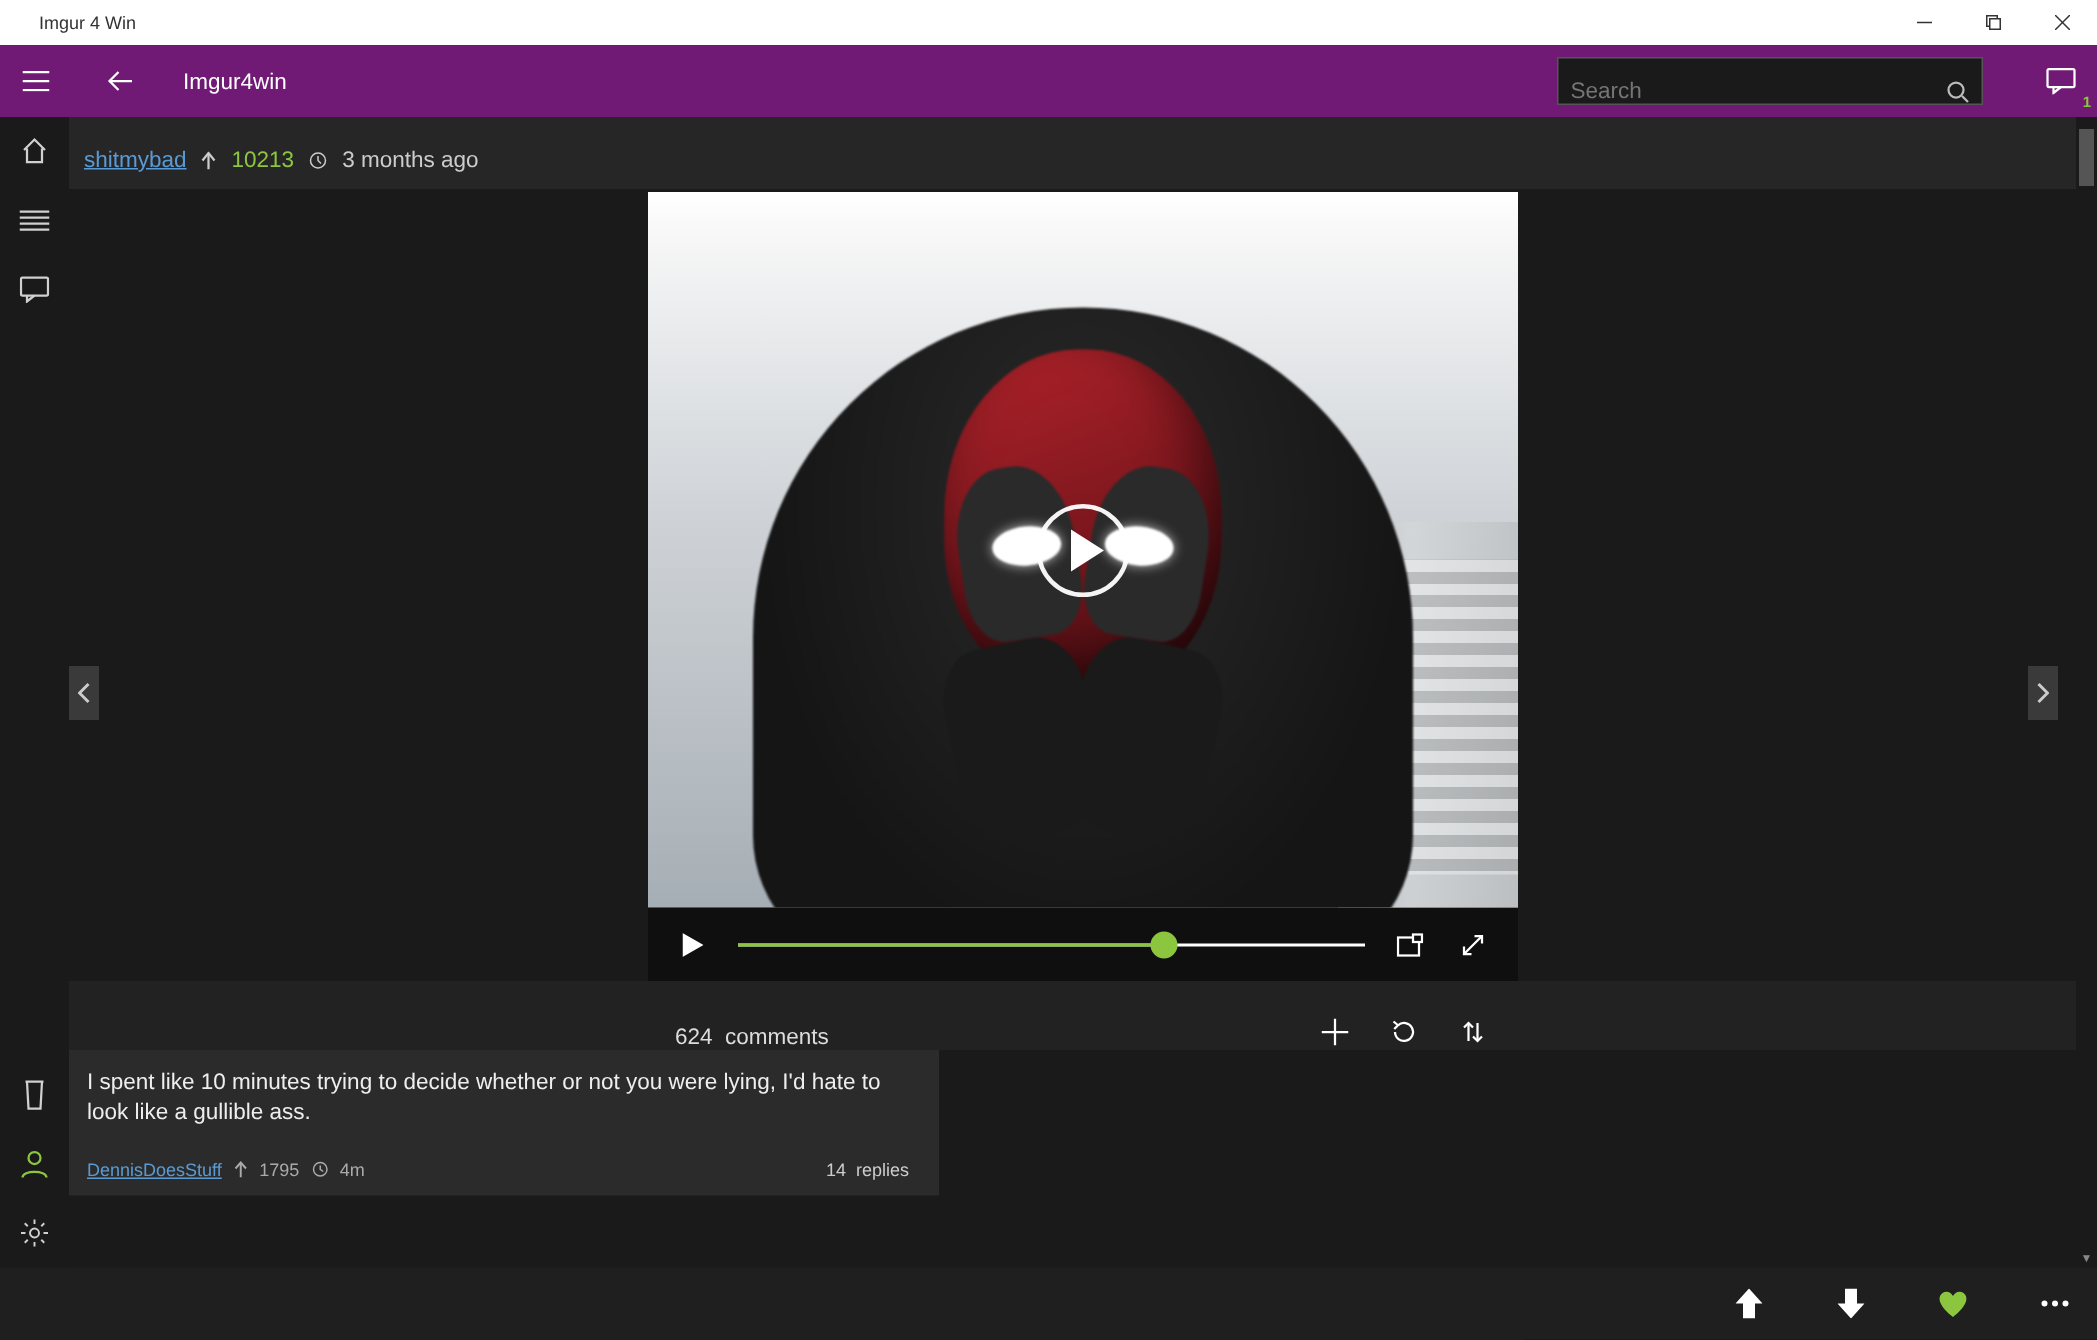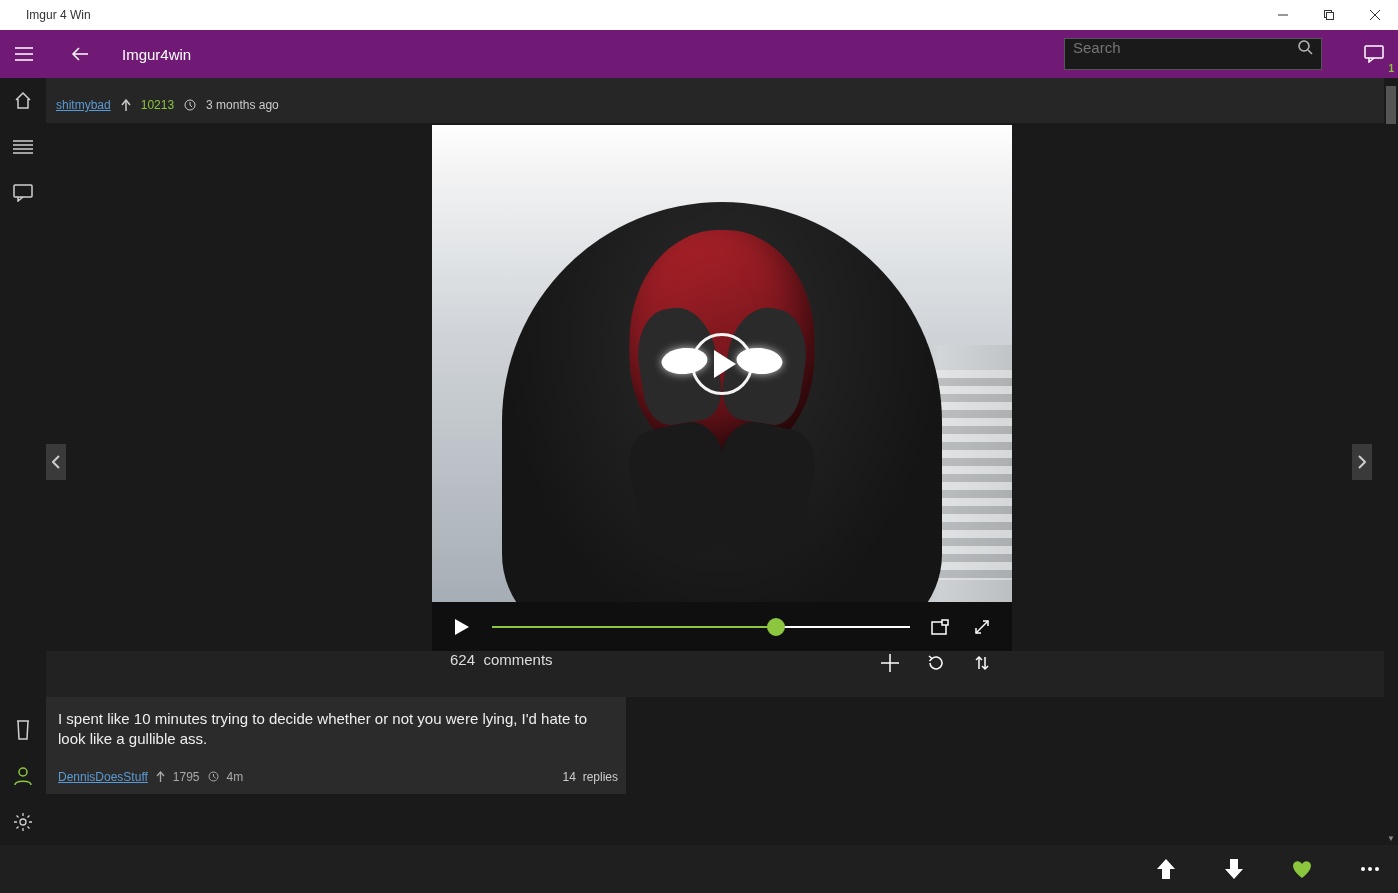--- a/index.html
+++ b/index.html
@@ -49,26 +49,26 @@
   height: 48px;
   display: flex;
   align-items: center;
   justify-content: center;
   cursor: pointer;
   color: #fff;
 }
 .appbar .appname { font-size: 15px; color: #fff; }
 .appbar .grow { flex: 1; }
 .searchbox {
-  width: 258px;
+  width: 284px;
   height: 32px;
   background: #1a1a1a;
   border: 1px solid #555;
   display: flex;
-  align-items: flex-start;
+  align-items: flex-end;
   padding: 0 8px;
   margin-right: 10px;
 }
 .searchbox input {
   flex: 1;
   background: transparent;
   border: none;
   outline: none;
   color: #ccc;
   font-size: 15px;
@@ -129,21 +129,21 @@
 .post-header {
   background: #262626;
   padding: 13px 10px 11px;
 }
 .post-title { font-size: 19px; color: #fff; font-weight: 400; }
 .post-meta {
   display: flex;
   align-items: center;
   gap: 10px;
   margin-top: 7px;
-  font-size: 12px;
+  font-size: 15px;
 }
 .post-author {
   color: #5b9bd5;
   text-decoration: underline;
   cursor: pointer;
 }
 .post-points { color: #8cc63f; }
 .post-time { color: #ccc; }
 .meta-icon { color: #ccc; display: inline-flex; align-items: center; }
 
@@ -307,21 +307,21 @@
   transform: translate(-50%, -50%);
   width: 18px;
   height: 18px;
   border-radius: 50%;
   background: #8cc63f;
   border: 2px solid #8cc63f;
 }
 .comments-bar {
   height: 46px;
   display: flex;
-  align-items: flex-start;
+  align-items: flex-end;
   justify-content: space-between;
   padding: 0 18px;
   margin: 0 auto;
   width: 580px;
   position: relative;
 }
 .comments-bar-full {
   height: 46px;
   background: #222;
   display: flex;
@@ -369,21 +369,21 @@
   font-size: 12px;
   color: #aaa;
 }
 .comment-author {
   color: #5b9bd5;
   text-decoration: underline;
   cursor: pointer;
 }
 .comment-replies {
   position: absolute;
-  right: 8px;
+  right: 20px;
   bottom: 10px;
   font-size: 12px;
   color: #ccc;
 }
 
 
 .nav-arrow {
   position: absolute;
   top: 50%;
   transform: translateY(-50%);

